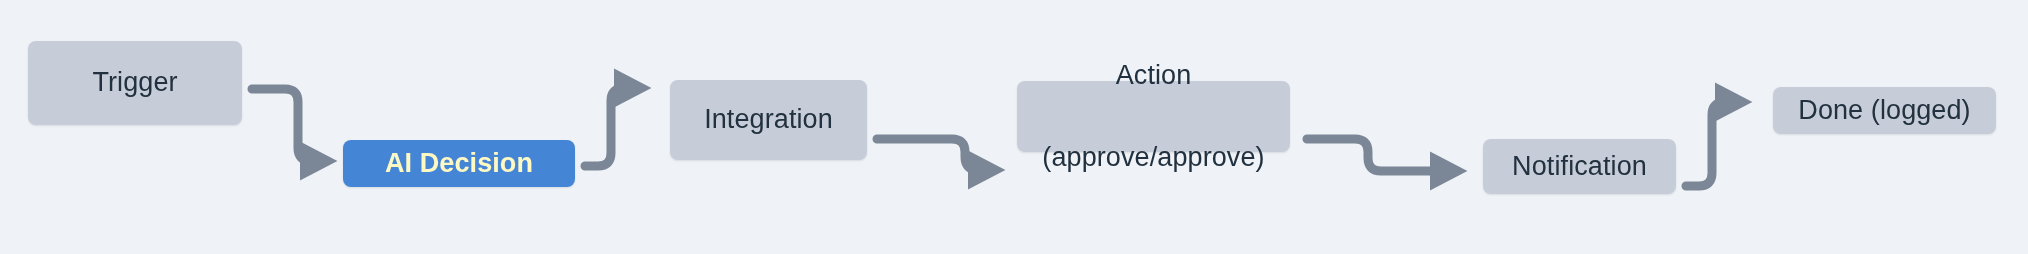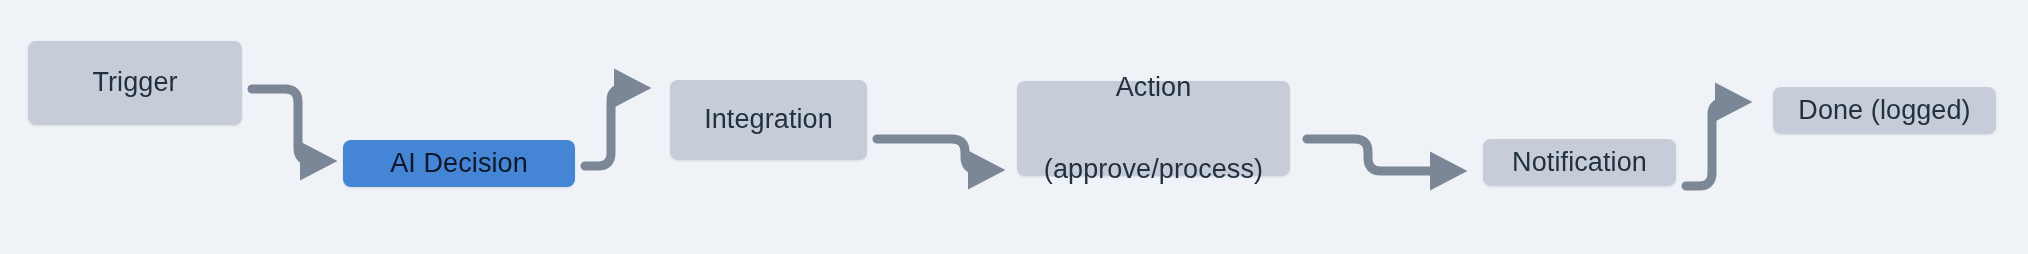--- a/index.html
+++ b/index.html
@@ -37,32 +37,32 @@
     color: #22313f;
     font-size: 27px;
     line-height: 1.32;
     letter-spacing: 0.1px;
     text-align: center;
     box-shadow: 0 1px 2px rgba(40, 55, 75, 0.12);
     white-space: nowrap;
   }
   .node.accent {
     background: #4585d6;
-    color: #0f172a;
-    font-weight: 400;
+    color: #fef9c3;
+    font-weight: 700;
   }
   .node .line {
     display: block;
   }
   
   #node-trigger      { left: 28px;   top: 41px;  width: 214px; height: 84px; }
   #node-ai           { left: 343px;  top: 140px; width: 232px; height: 47px; }
   #node-integration  { left: 670px;  top: 80px;  width: 197px; height: 80px; }
-  #node-action       { left: 1017px; top: 81px;  width: 273px; height: 95px; gap: 46px; }
-  #node-notification { left: 1483px; top: 139px; width: 193px; height: 47px; }
+  #node-action       { left: 1017px; top: 81px;  width: 273px; height: 71px; gap: 46px; }
+  #node-notification { left: 1483px; top: 139px; width: 193px; height: 55px; }
   #node-done         { left: 1773px; top: 87px;  width: 223px; height: 47px; }
 </style>
 </head>
 <body>
 
 <div id="flow-canvas">
 
   <svg id="connector-layer" viewBox="0 0 2028 254" width="2028" height="254" xmlns="http://www.w3.org/2000/svg">
     <defs>
       <marker id="arrowhead" markerWidth="4.4" markerHeight="4.4" refX="2.6" refY="2.2" orient="auto" markerUnits="strokeWidth">
@@ -88,21 +88,21 @@
   <div class="node accent" id="node-ai">
     <span class="line">AI Decision</span>
   </div>
 
   <div class="node" id="node-integration">
     <span class="line">Integration</span>
   </div>
 
   <div class="node" id="node-action">
     <span class="line">Action</span>
-    <span class="line">(approve/process)</span>
+    <span class="line">(approve/approve)</span>
   </div>
 
   <div class="node" id="node-notification">
     <span class="line">Notification</span>
   </div>
 
   <div class="node" id="node-done">
     <span class="line">Done (logged)</span>
   </div>
 

